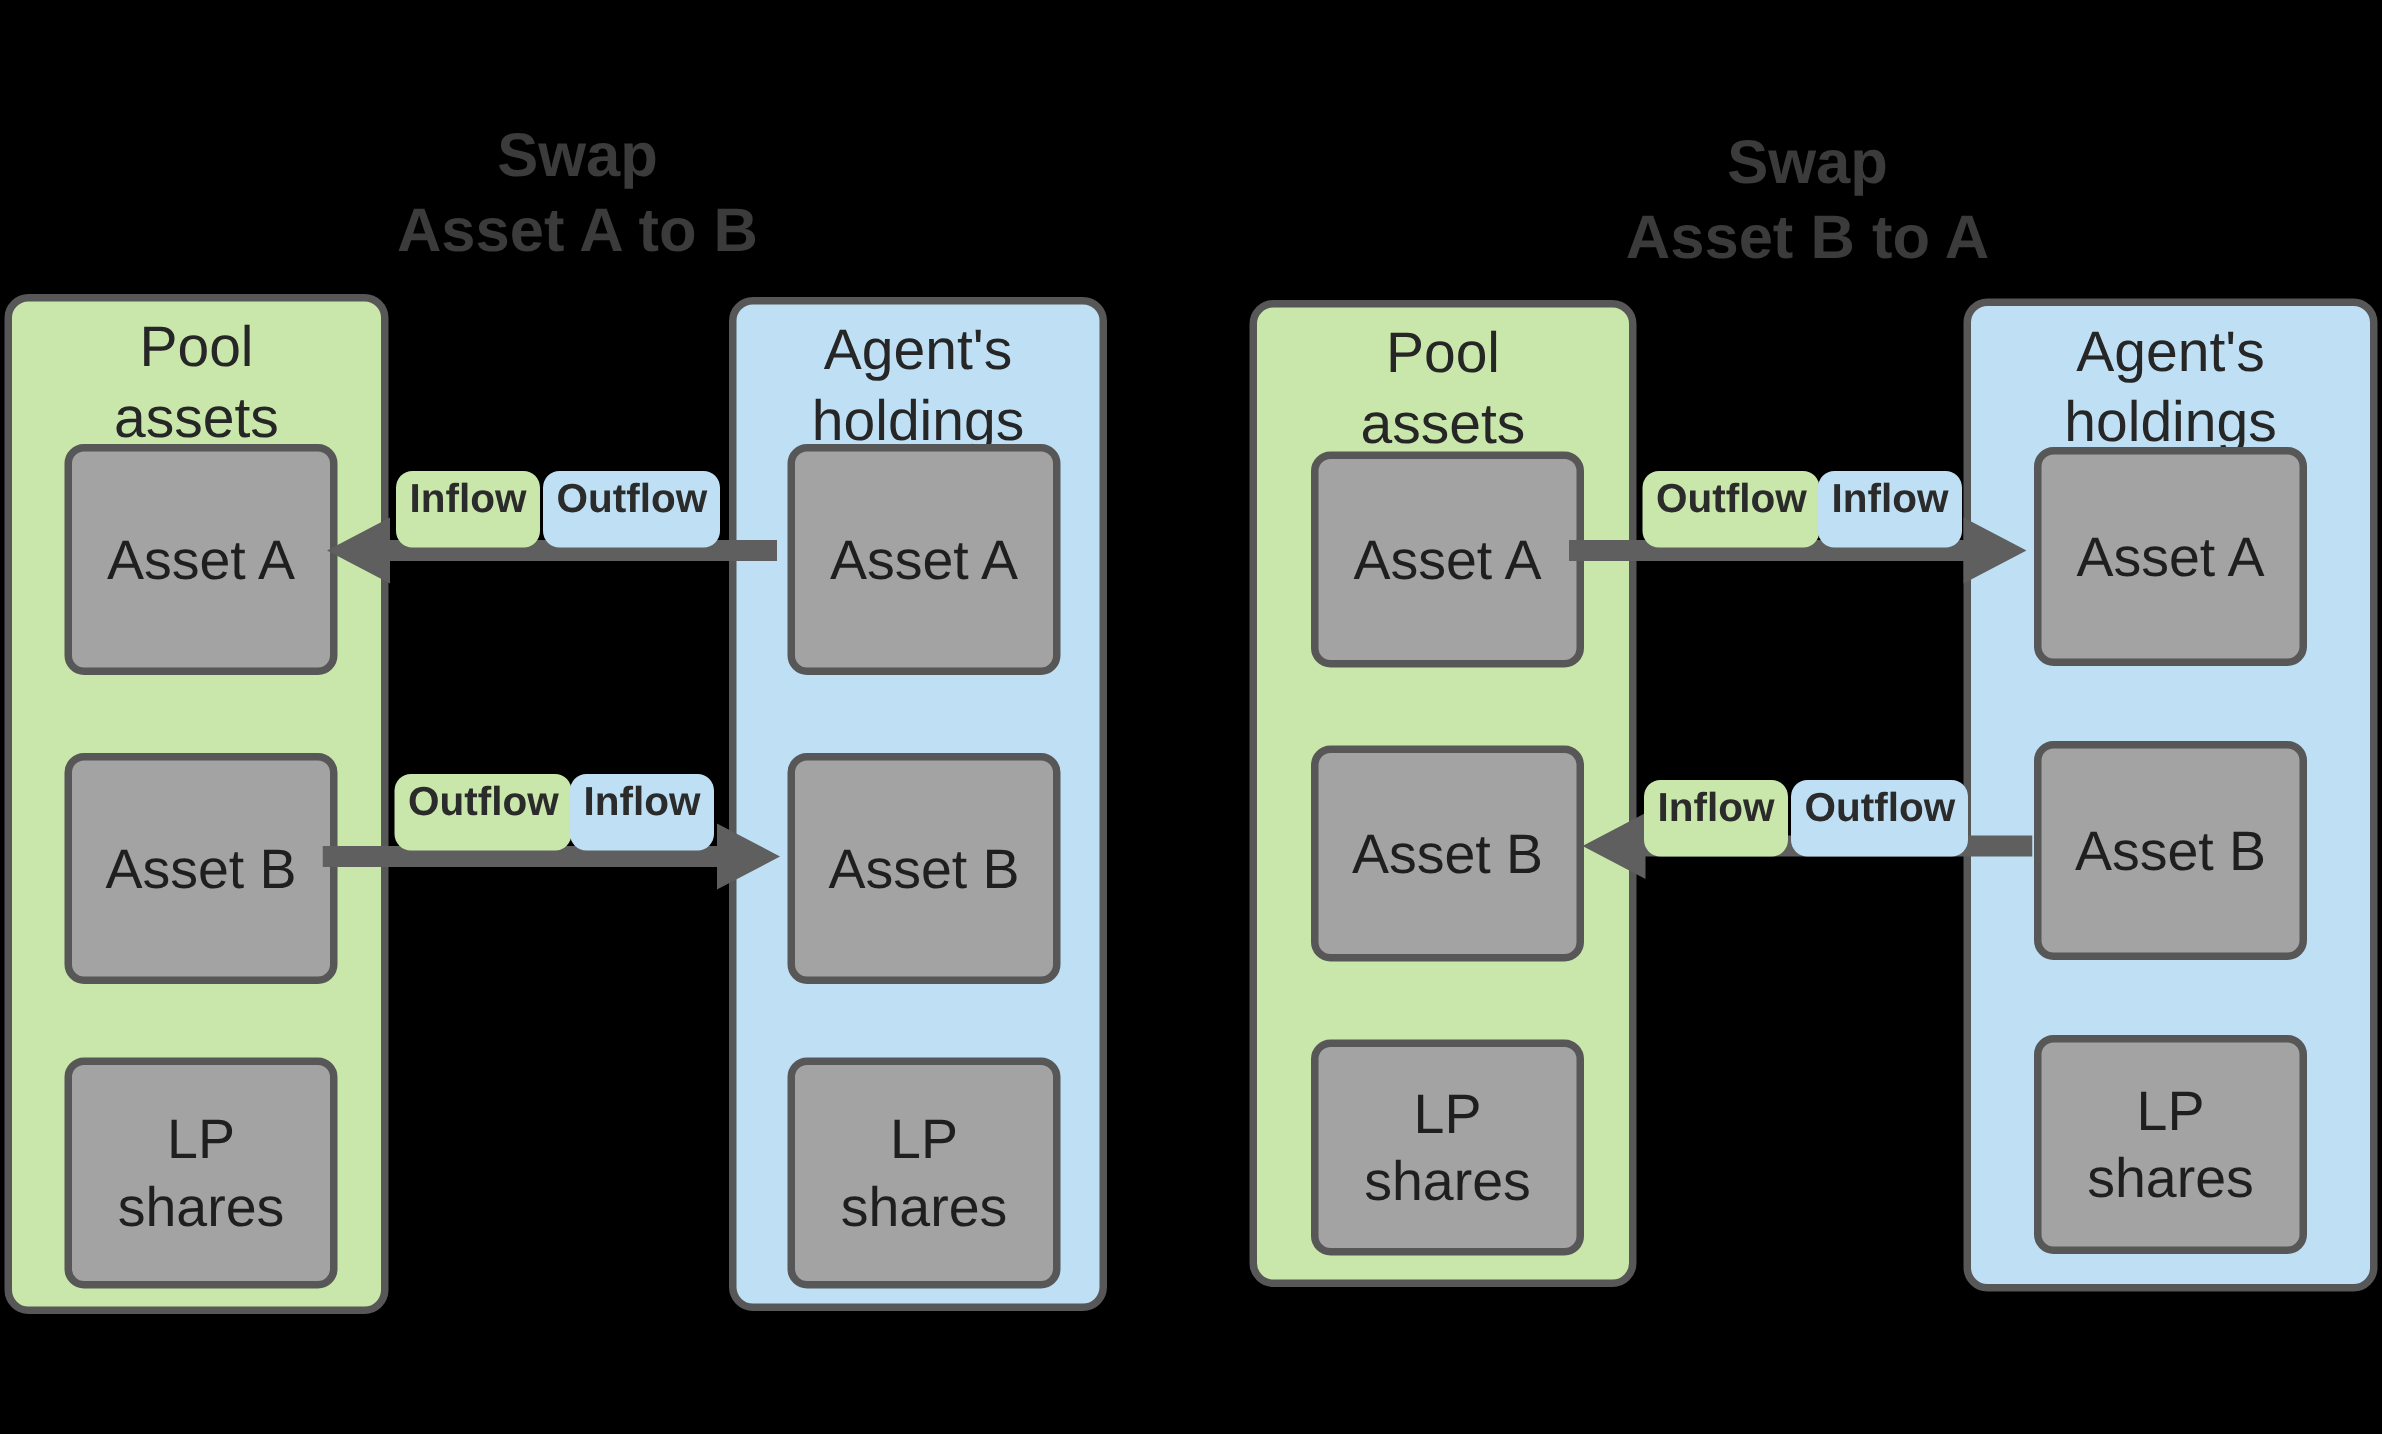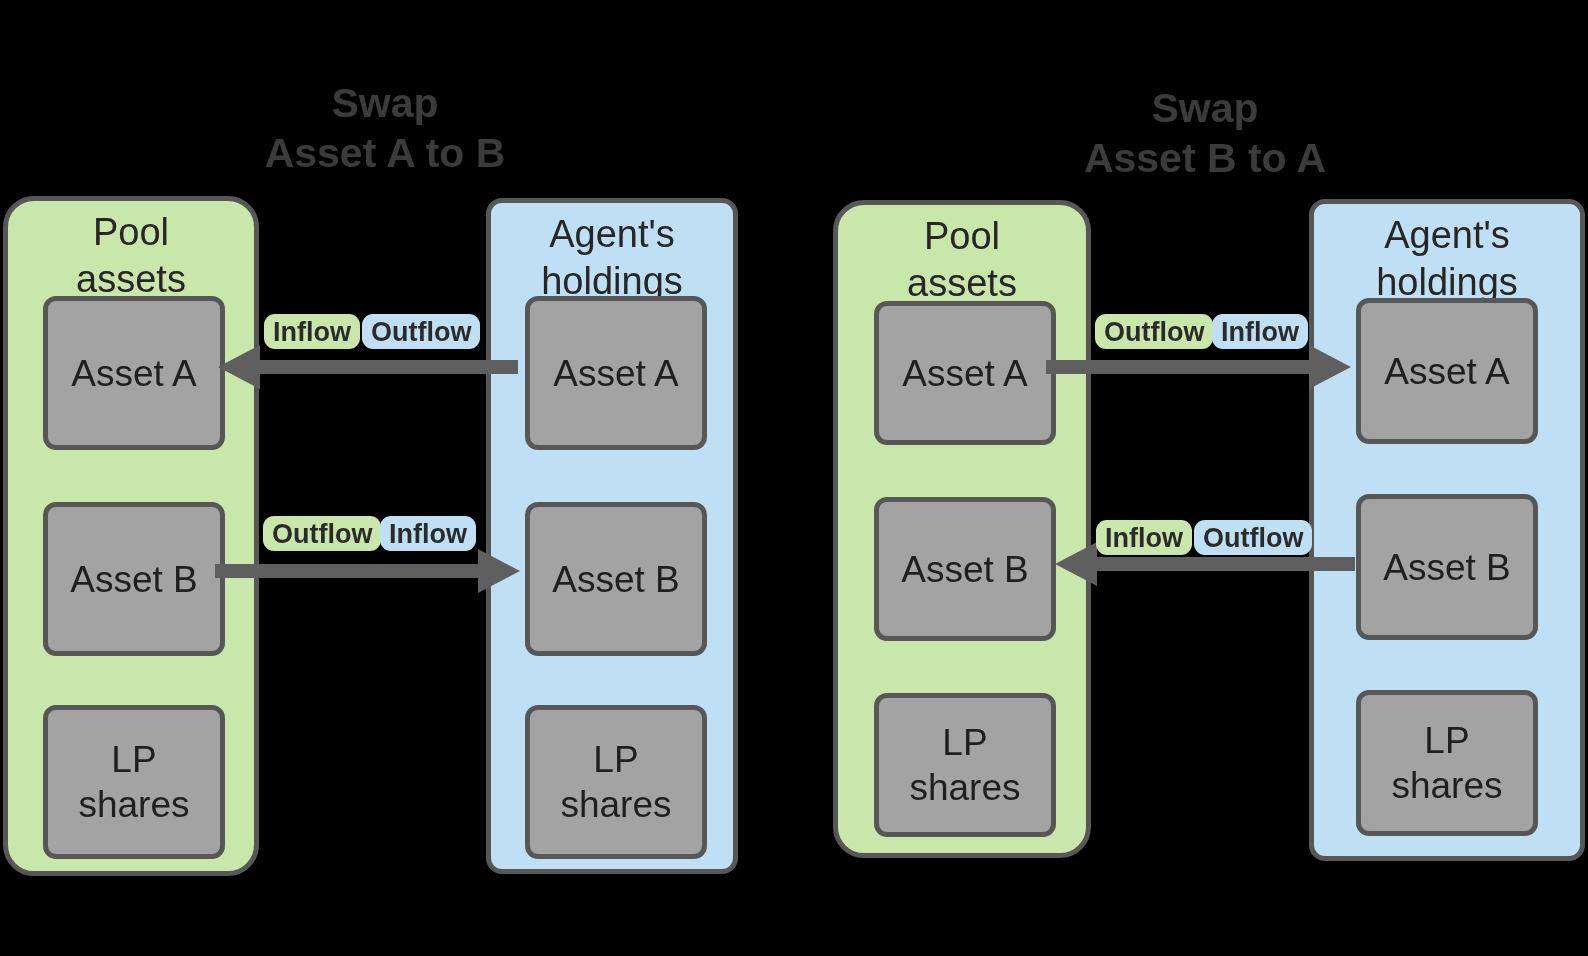--- a/index.html
+++ b/index.html
@@ -28,21 +28,21 @@
     letter-spacing: 0px;
   }
 
   
   .panel {
     position: absolute;
     border: 5px solid #575757;
     border-radius: 16px;
     box-sizing: border-box;
   }
-  .panel.green { background: #c9e7ab; border-radius: 31px; }
+  .panel.green { background: #c9e7ab; }
   .panel.blue  { background: #bfe0f4; }
 
   .panel-title {
     position: absolute;
     left: 0;
     right: 0;
     top: 8px;
     text-align: center;
     color: #262626;
     font-size: 38px;
@@ -72,21 +72,21 @@
   .arrow {
     position: absolute;
     height: 46px;
   }
   .arrow svg { display: block; }
 
   
   .badge {
     position: absolute;
     border-radius: 11px;
-    padding: 2px 9px 0 9px;
+    padding: 2px 9px 16px 9px;
     font-size: 27px;
     line-height: 33px;
     font-weight: bold;
     color: #2b2b2b;
     white-space: nowrap;
     box-sizing: border-box;
   }
   .badge.green { background: #c9e7ab; }
   .badge.blue  { background: #bfe0f4; }
 </style>

